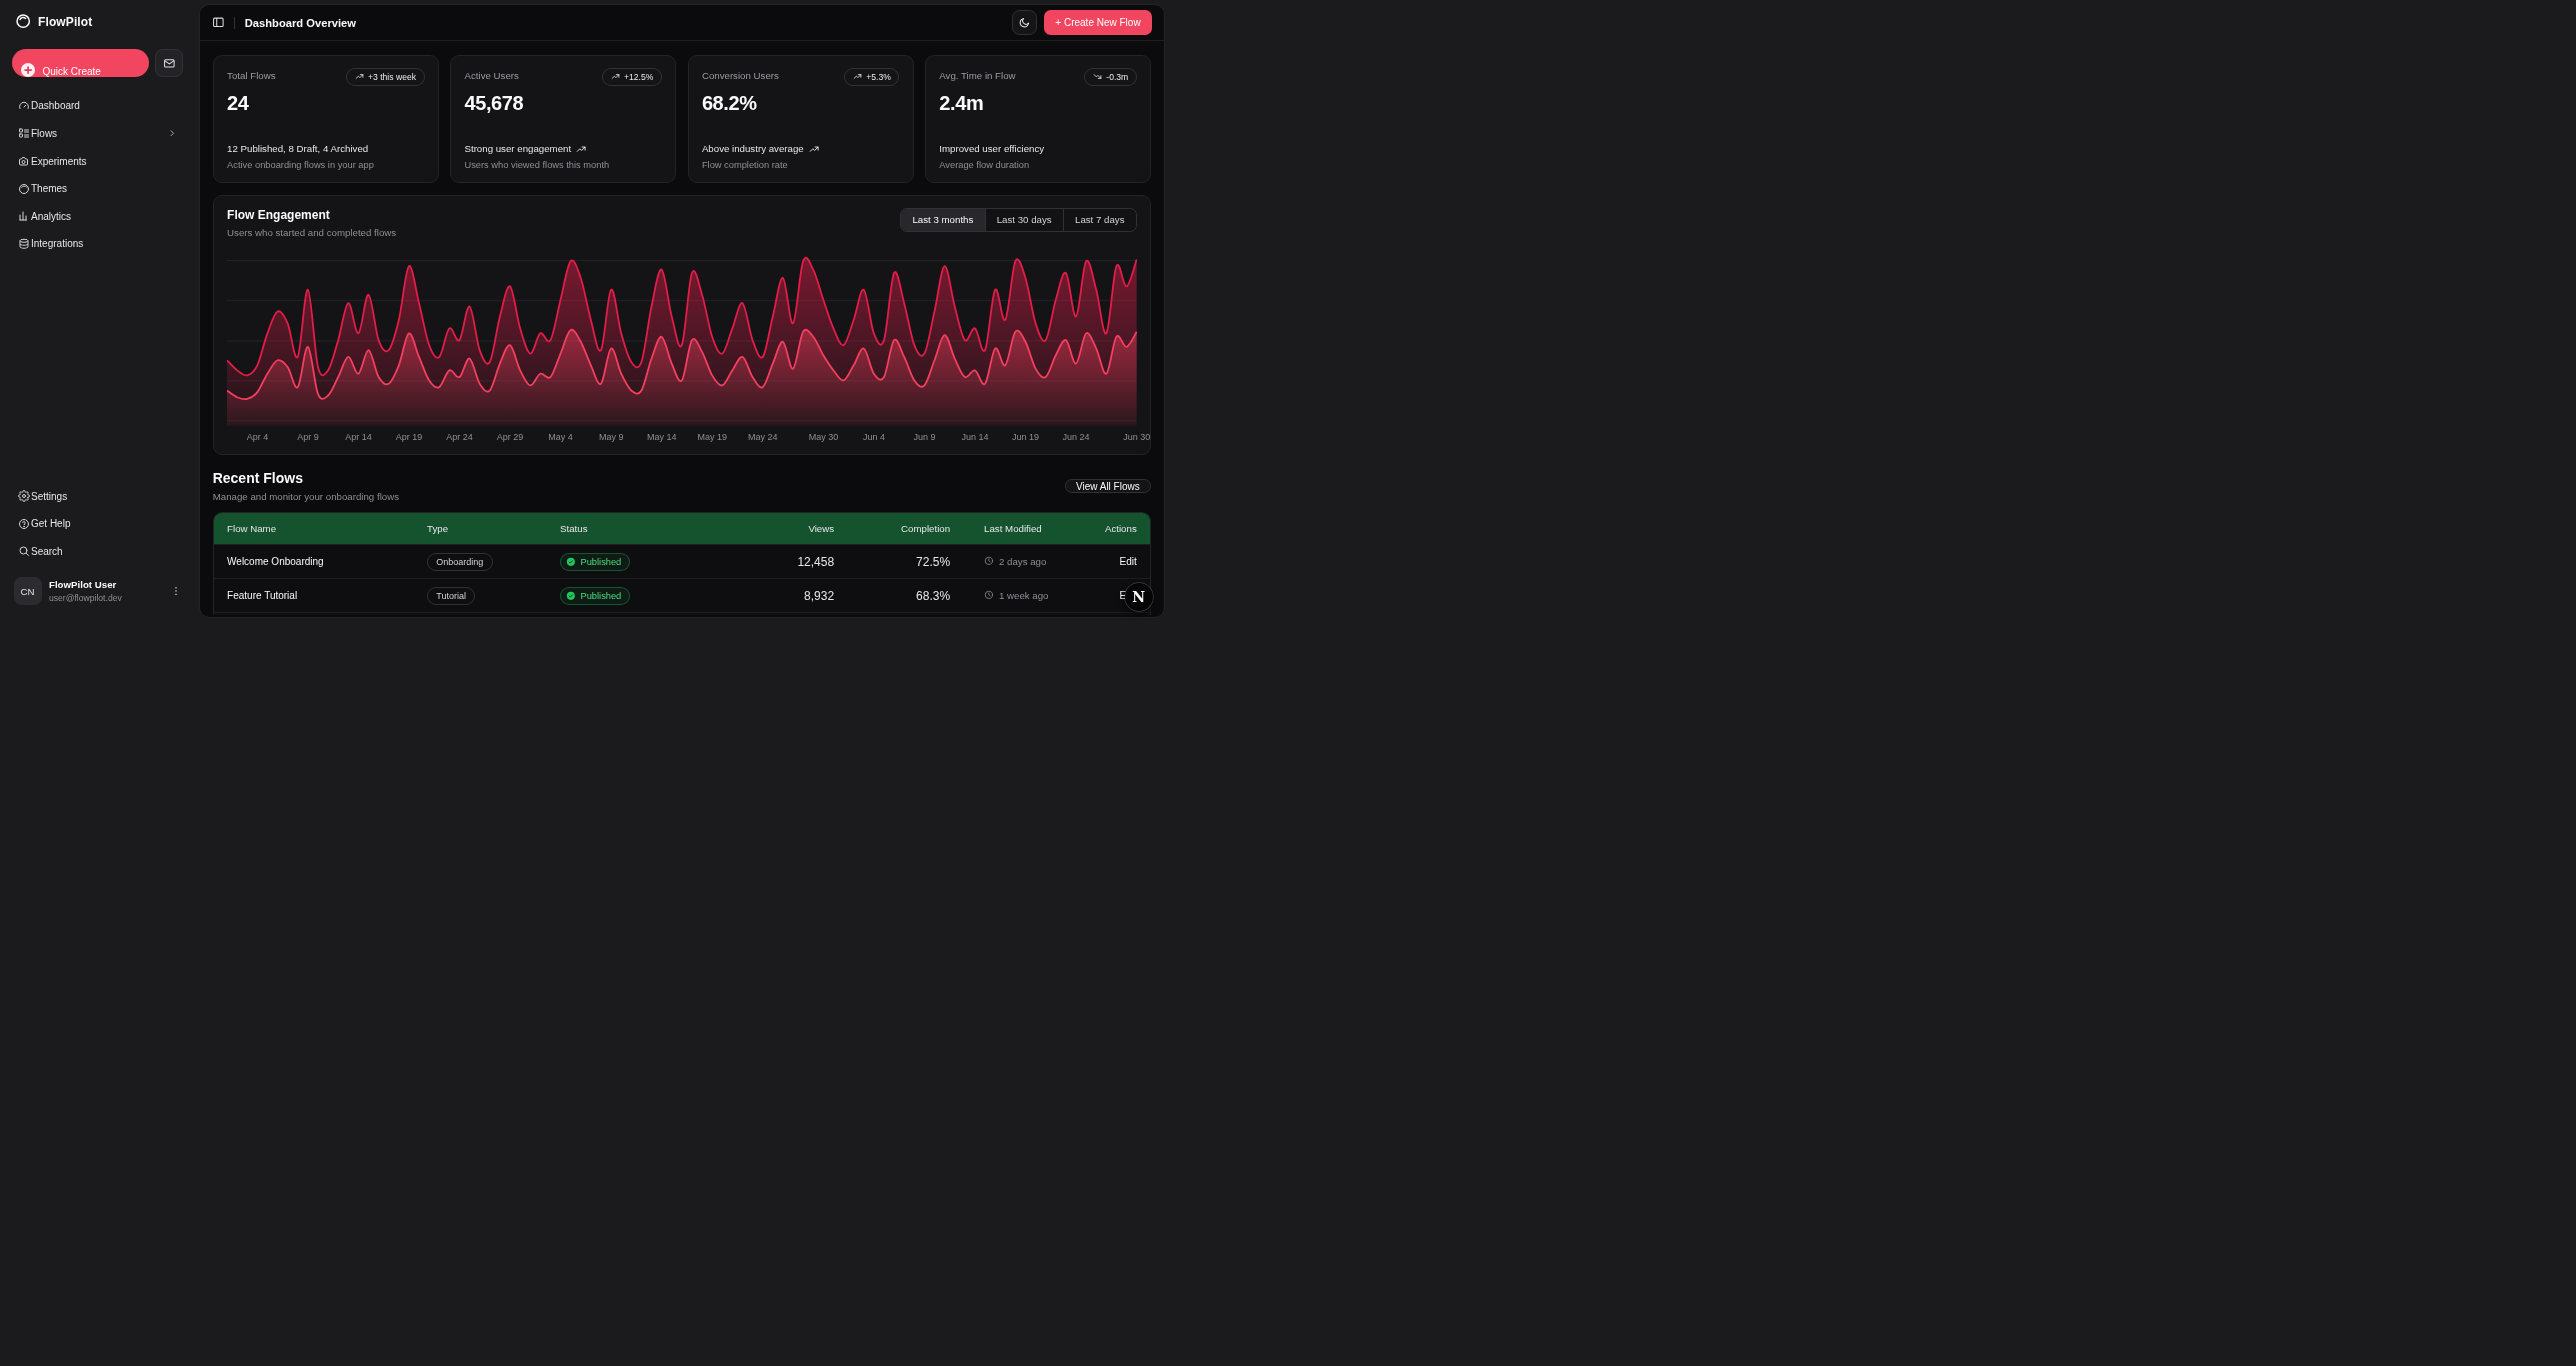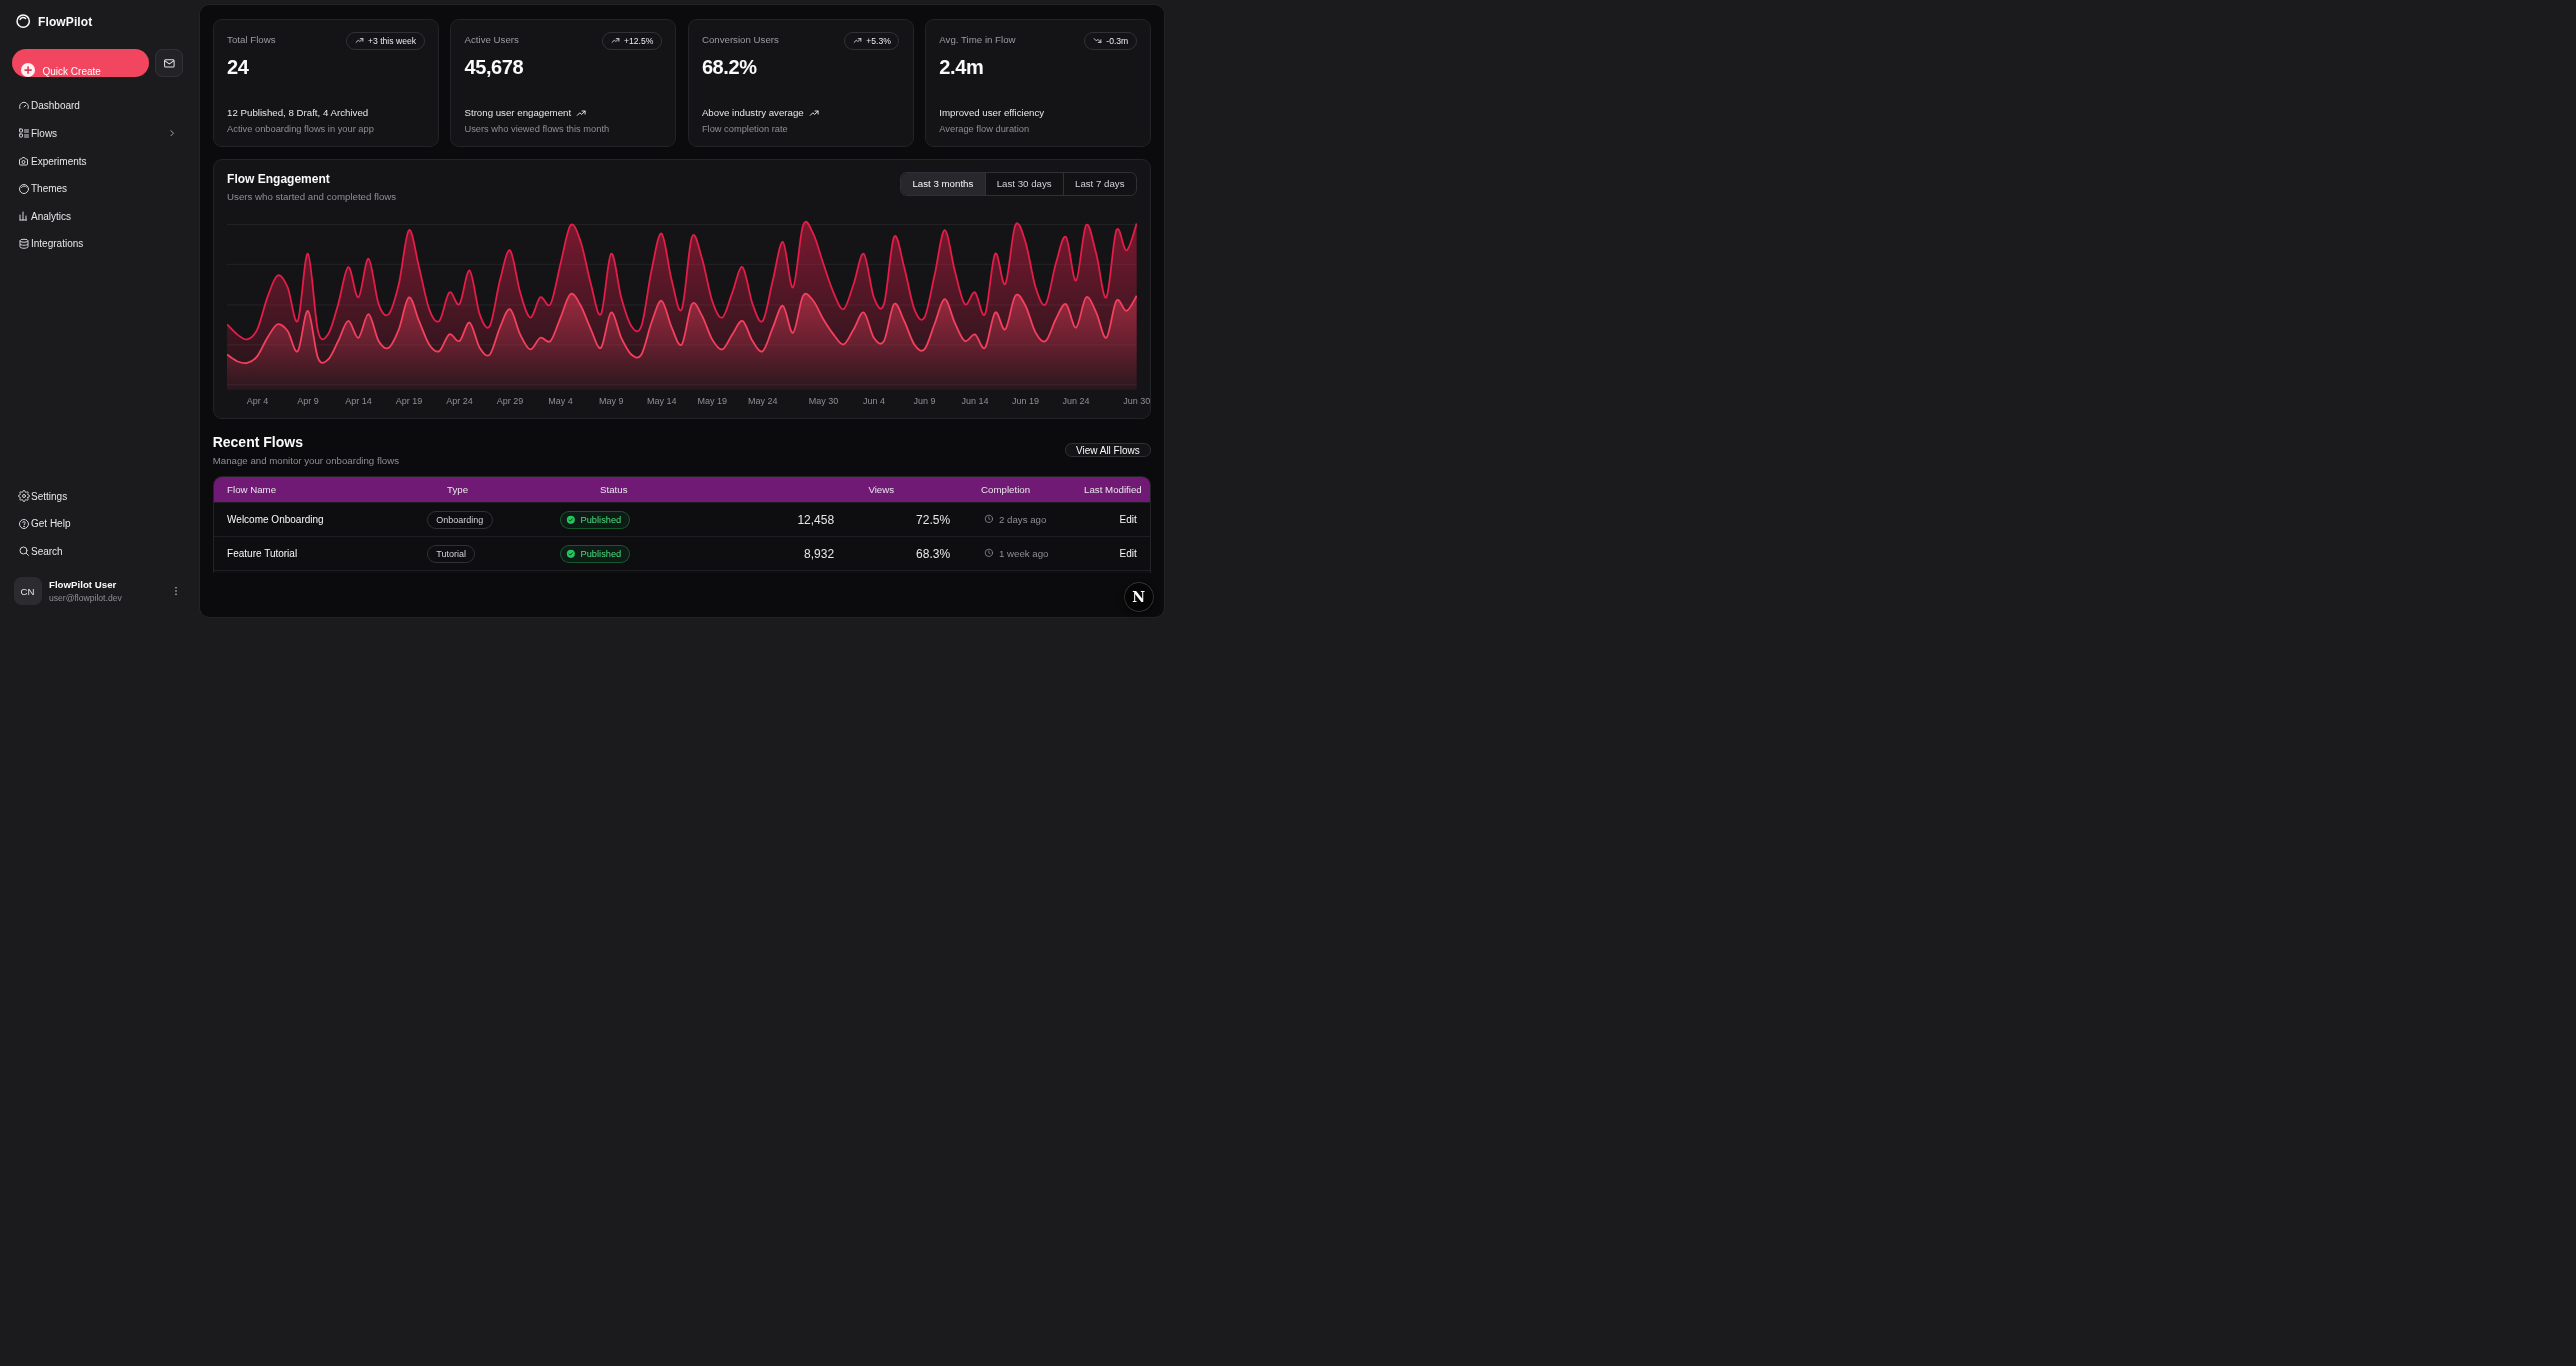--- a/index.html
+++ b/index.html
@@ -126,21 +126,21 @@
   .view-all {
     height:14px; border-radius:6.7px; background:#141417; border:0.7px solid #303036;
     color:#fafafa; font-size:10px; padding:0 10.4px; cursor:pointer;
     font-family:"Liberation Sans", sans-serif;
   }
   .table-card {
     margin-top:9.7px; border:0.7px solid #232328; border-bottom:none;
     border-radius:9px 9px 0 0; overflow:hidden; background:#0e0e10;
   }
   .t-grid { display:grid; grid-template-columns:200px 133px 188px 86px 116px 133px 1fr; align-items:center; padding:0 13.4px; }
-  .t-head { background:#701a75; height:25px; font-size:9.7px; font-weight:500; color:#e7e7ea;gap:20px; }
+  .t-head { background:#14532d; height:31px; font-size:9.7px; font-weight:500; color:#e7e7ea; }
   .t-row { height:34px; border-top:0.7px solid #1f1f23; background:#0e0e10; }
   .c-right { text-align:right; }
   .cell-name { font-size:10px; font-weight:500; color:#fafafa; }
   .type-pill {
     display:inline-block; border:0.7px solid #303036; border-radius:745px;
     padding:3px 8.2px; font-size:9px; color:#d2d2d8;
   }
   .status-pill {
     display:inline-flex; align-items:center; gap:4.5px; border-radius:745px;
     padding:3px 8.2px 3px 5.2px; font-size:9.3px; color:#4ade80;
@@ -303,20 +303,38 @@
           <circle cx="12" cy="5.5" r="1.6"></circle>
           <circle cx="12" cy="12" r="1.6"></circle>
           <circle cx="12" cy="18.5" r="1.6"></circle>
         </svg>
     </span>
   </div>
 </aside>
 
 <main class="main">
 
+  <div class="topbar">
+    <span class="tb-icon">
+      <svg viewBox="0 0 24 24" fill="none" stroke="currentColor" stroke-width="2">
+          <rect x="3" y="4" width="18" height="16" rx="2"></rect>
+          <path d="M9 4v16"></path>
+        </svg>
+    </span>
+    <span class="tb-divider"></span>
+    <span class="tb-title">Dashboard Overview</span>
+    <span class="tb-right">
+      <span class="theme-btn">
+        <svg width="12" height="12" viewBox="0 0 24 24" fill="none" stroke="currentColor" stroke-width="2" stroke-linecap="round" stroke-linejoin="round">
+            <path d="M21 12.8A8.5 8.5 0 1 1 11.2 3a6.6 6.6 0 0 0 9.8 9.8z"></path>
+          </svg>
+      </span>
+      <button class="create-btn">+ Create New Flow</button>
+    </span>
+  </div>
 
   <div class="content">
 
     <div class="stats">
 
       <div class="stat-card">
         <div class="sc-top">
           <span class="sc-label">Total Flows</span>
           <span class="sc-badge">
             <svg viewBox="0 0 24 24" fill="none" stroke="currentColor" stroke-width="2.2" stroke-linecap="round" stroke-linejoin="round">

